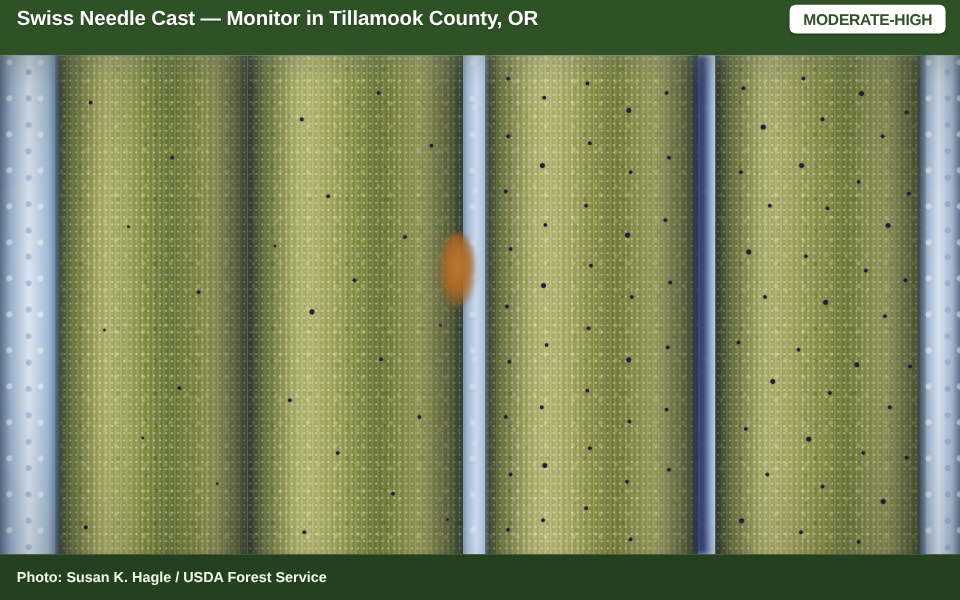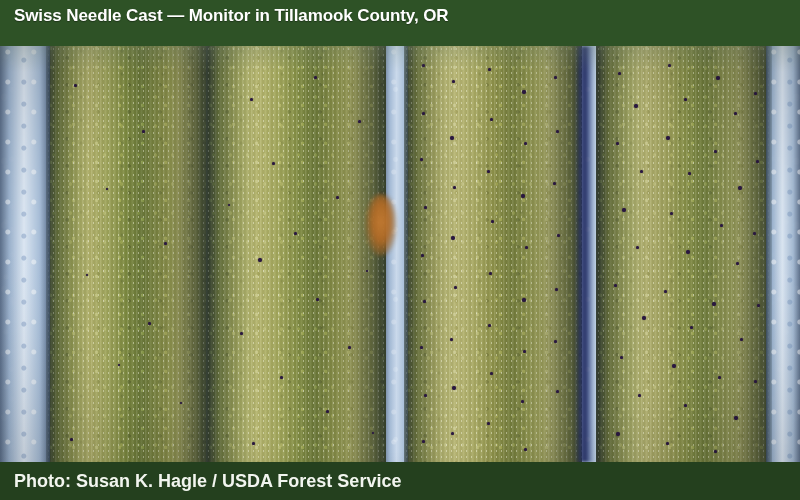--- a/index.html
+++ b/index.html
@@ -145,32 +145,33 @@
 
   
   .footer{
     position:absolute;left:0;bottom:0;width:800px;height:38px;
     background:#24401e;
     display:flex;align-items:center;justify-content:space-between;
     box-sizing:border-box;padding:0 14px;
     z-index:6;
   }
   .credit, .site{
-    color:#f2f5ef;font-size:18px;font-weight:bold;white-space:nowrap;
+    color:#f2f5ef;font-size:12px;font-weight:bold;white-space:nowrap;
     font-family:"Liberation Sans", sans-serif;
   }
   .site{font-size:13px;}
 </style>
 </head>
 <body>
 
 <div class="card">
 
   <div class="header">
     <div class="header-title">Swiss Needle Cast — Monitor in Tillamook County, OR</div>
+    <div class="severity-badge">MODERATE-HIGH</div>
   </div>
 
   <div class="photo">
     <div class="slide-bg"></div>
     <div class="slide-noise"></div>
 
     <div class="gap" style="left:0px;width:50px;">
       <div class="speck"></div>
     </div>
     <div class="gap" style="left:386px;width:22px;opacity:.55;">

